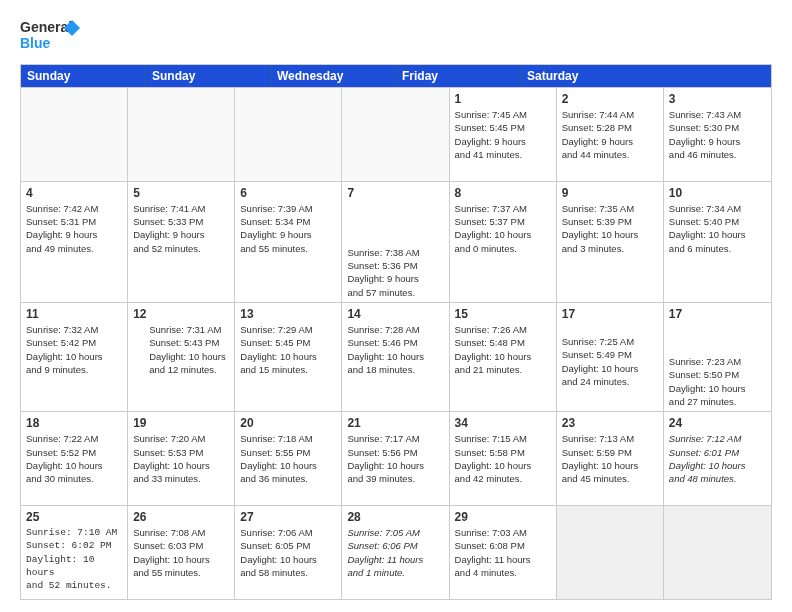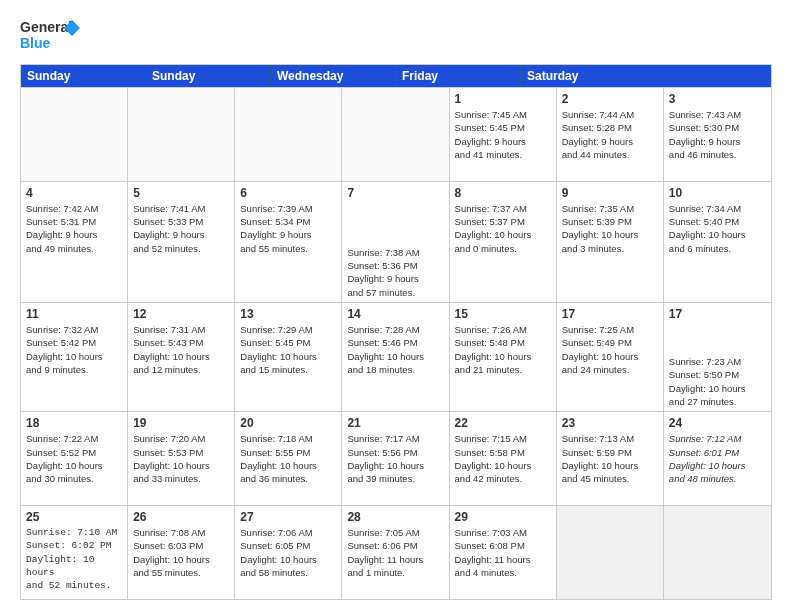--- a/index.html
+++ b/index.html
@@ -201,21 +201,21 @@
         <div class="cal-row">
           <div class="cal-cell">
             <div class="day-number">11</div>
             <div class="day-info" style="white-space: pre-line;">Sunrise: 7:32 AM
 Sunset: 5:42 PM
 Daylight: 10 hours
 and 9 minutes.</div>
           </div>
           <div class="cal-cell">
             <div class="day-number">12</div>
-            <div class="day-info" style="white-space: pre-line;">Sunrise: 7:31 AM
+            <div class="day-info" style="white-space: pre-line; margin-left: 16px;">Sunrise: 7:31 AM
 Sunset: 5:43 PM
 Daylight: 10 hours
 and 12 minutes.</div>
           </div>
           <div class="cal-cell">
             <div class="day-number">13</div>
             <div class="day-info" style="white-space: pre-line;">Sunrise: 7:29 AM
 Sunset: 5:45 PM
 Daylight: 10 hours
 and 15 minutes.</div>
@@ -229,21 +229,21 @@
           </div>
           <div class="cal-cell">
             <div class="day-number">15</div>
             <div class="day-info" style="white-space: pre-line;">Sunrise: 7:26 AM
 Sunset: 5:48 PM
 Daylight: 10 hours
 and 21 minutes.</div>
           </div>
           <div class="cal-cell">
             <div class="day-number">17</div>
-            <div class="day-info" style="white-space: pre-line;">Sunrise: 7:25 AM
+            <div class="day-info" style="white-space: pre-line; margin-top: 12px;">Sunrise: 7:25 AM
 Sunset: 5:49 PM
 Daylight: 10 hours
 and 24 minutes.</div>
           </div>
           <div class="cal-cell">
             <div class="day-number">17</div>
             <div class="day-info" style="white-space: pre-line; margin-top: 32px;">Sunrise: 7:23 AM
 Sunset: 5:50 PM
 Daylight: 10 hours
 and 27 minutes.</div>
@@ -272,21 +272,21 @@
 and 36 minutes.</div>
           </div>
           <div class="cal-cell">
             <div class="day-number">21</div>
             <div class="day-info" style="white-space: pre-line;">Sunrise: 7:17 AM
 Sunset: 5:56 PM
 Daylight: 10 hours
 and 39 minutes.</div>
           </div>
           <div class="cal-cell">
-            <div class="day-number">22</div>
+            <div class="day-number">34</div>
             <div class="day-info" style="white-space: pre-line;">Sunrise: 7:15 AM
 Sunset: 5:58 PM
 Daylight: 10 hours
 and 42 minutes.</div>
           </div>
           <div class="cal-cell">
             <div class="day-number">23</div>
             <div class="day-info" style="white-space: pre-line;">Sunrise: 7:13 AM
 Sunset: 5:59 PM
 Daylight: 10 hours
@@ -317,21 +317,21 @@
           </div>
           <div class="cal-cell">
             <div class="day-number">27</div>
             <div class="day-info" style="white-space: pre-line;">Sunrise: 7:06 AM
 Sunset: 6:05 PM
 Daylight: 10 hours
 and 58 minutes.</div>
           </div>
           <div class="cal-cell">
             <div class="day-number">28</div>
-            <div class="day-info" style="white-space: pre-line;">Sunrise: 7:05 AM
+            <div class="day-info" style="white-space: pre-line; font-style: italic;">Sunrise: 7:05 AM
 Sunset: 6:06 PM
 Daylight: 11 hours
 and 1 minute.</div>
           </div>
           <div class="cal-cell">
             <div class="day-number">29</div>
             <div class="day-info" style="white-space: pre-line;">Sunrise: 7:03 AM
 Sunset: 6:08 PM
 Daylight: 11 hours
 and 4 minutes.</div>

